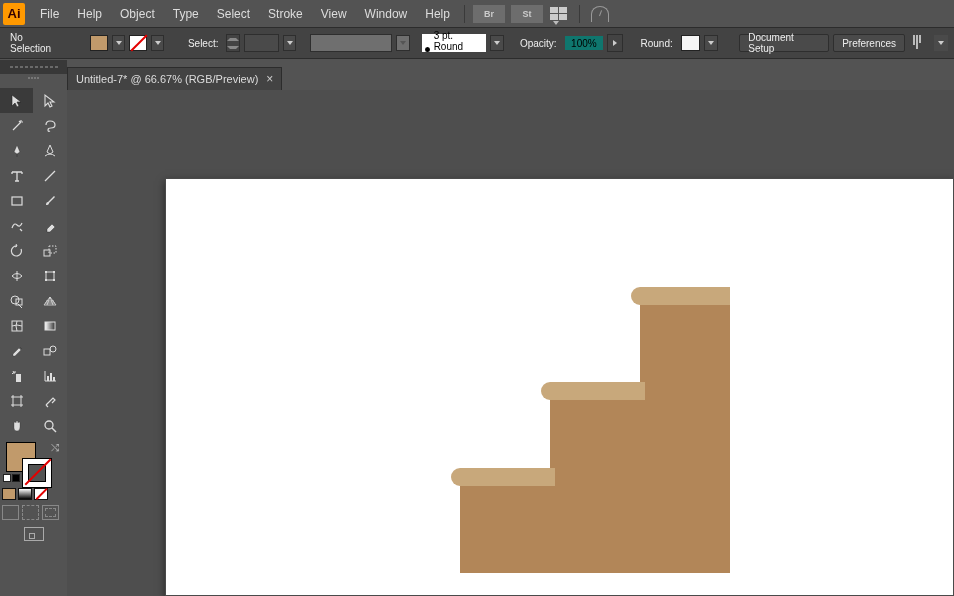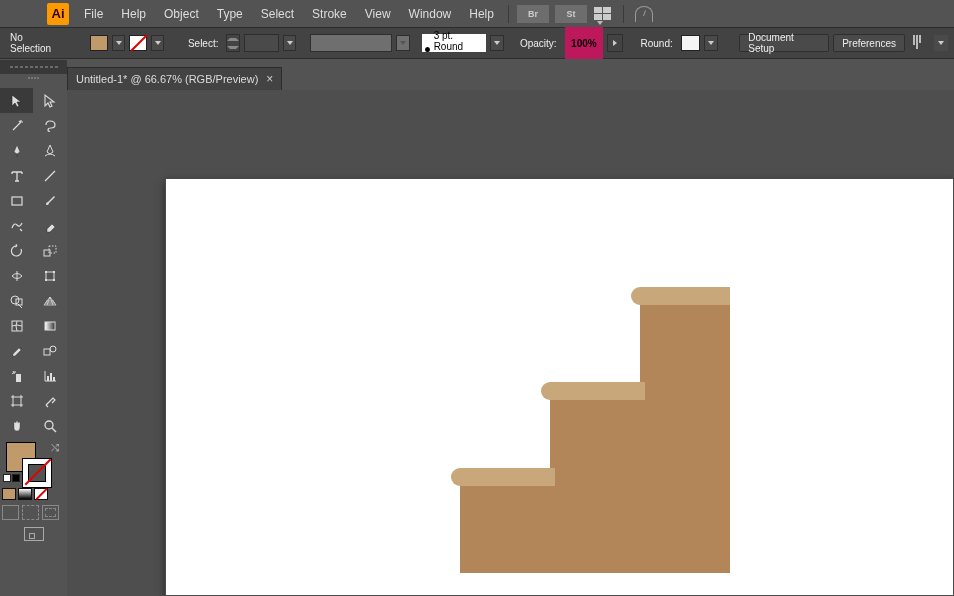--- a/index.html
+++ b/index.html
@@ -1,20 +1,20 @@
 <!DOCTYPE html>
 <html><head>
 <meta charset="utf-8">
 <style>
   * { box-sizing: border-box; margin: 0; padding: 0; font-family: "Segoe UI", Tahoma, sans-serif; }
   body { background: #535353; width: 954px; height: 596px; overflow: hidden; color: #ccc; font-size: 11px; }
   
   
   .menubar { height: 27px; background: #535353; display: flex; align-items: center; padding-left: 3px; }
-  .ai-logo { width: 22px; height: 22px; background: #ff9900; color: #330000; font-weight: bold; font-size: 13px; display: flex; align-items: center; justify-content: center; border-radius: 2px; margin-right: 6px; margin-left: 44px; }
+  .ai-logo { width: 22px; height: 22px; background: #ff9900; color: #330000; font-weight: bold; font-size: 13px; display: flex; align-items: center; justify-content: center; border-radius: 2px; margin-right: 6px; }
   .menu-item { padding: 5px 9px; color: #ddd; cursor: pointer; font-size: 12px; }
   .menu-sep { width: 1px; height: 18px; background: #3a3a3a; margin: 0 5px; }
   .app-icon { width: 32px; height: 18px; background: #6d6d6d; display: flex; align-items: center; justify-content: center; margin: 0 3px; font-size: 9px; font-weight: bold; color: #ccc; }
   .arrange-icon { width: 20px; height: 14px; display: flex; flex-wrap: wrap; gap: 1px; margin: 0 4px; }
   .arrange-icon span { width: 8px; height: 6px; background: #ccc; }
   .arrange-icon .dd { width: 0; height: 0; border-left: 3px solid transparent; border-right: 3px solid transparent; border-top: 4px solid #bbb; align-self: center; background: none; margin-left: 3px; }
   .gpu-icon { width: 18px; height: 16px; border: 1px solid #999; border-radius: 50% 50% 0 0; border-bottom: none; margin-left: 6px; position: relative; }
   .gpu-icon::after { content:""; position:absolute; top:3px; left:7px; width:1px; height:6px; background:#999; transform-origin: bottom; transform: rotate(20deg);}
 
   
@@ -27,21 +27,21 @@
   .dd-btn { width: 14px; height: 16px; display: flex; align-items: center; justify-content: center; background: #4a4a4a; border: 1px solid #2e2e2e; }
   .dd-arrow { width:0; height:0; border-left:3px solid transparent; border-right:3px solid transparent; border-top:4px solid #ccc; }
   .stepper { width: 14px; height: 18px; display: flex; flex-direction: column; border: 1px solid #2e2e2e; }
   .stepper div { flex:1; display:flex; align-items:center; justify-content:center; }
   .up-arr { width:0;height:0;border-left:3px solid transparent;border-right:3px solid transparent;border-bottom:3px solid #888;}
   .dn-arr { width:0;height:0;border-left:3px solid transparent;border-right:3px solid transparent;border-top:3px solid #888;}
   .brush-prev { width: 36px; height: 18px; background: #4a4a4a; border: 1px solid #2e2e2e; }
   .style-prev { width: 85px; height: 18px; background: #6f6f6f; border: 1px solid #2e2e2e; }
   .stroke-field { height: 18px; background: #fff; color: #000; display: flex; align-items: flex-end; padding: 0 3px; font-size: 10px; }
   .dot-indicator { width:5px;height:5px;border-radius:50%;background:#000;margin-right:4px;}
-  .opacity-field { width: 40px; height: 32px; background: #be185d; color: #000; display:flex;align-items:center;justify-content:center;font-size:10px;font-weight:bold;}
+  .opacity-field { width: 40px; height: 14px; background: #0f766e; color: #000; display:flex;align-items:center;justify-content:center;font-size:10px;}
   .chev-btn { width: 16px; height: 18px; border: 1px solid #2e2e2e; display:flex;align-items:center;justify-content:center;}
   .chev-r { width:0;height:0;border-top:3px solid transparent;border-bottom:3px solid transparent;border-left:4px solid #ccc;}
   .style-swatch { width: 20px; height: 16px; background: #f5f5f5; border: 1px solid #222;}
   .ctrl-btn { height: 18px; border: 1px solid #2e2e2e; background: #4a4a4a; color: #eee; padding: 0 8px; display:flex;align-items:center; font-size:10px; border-radius: 2px;}
   .align-ic { width:18px;height:16px; display:flex; gap:1px; margin-left:4px;}
   .align-ic span{width:2px;background:#bbb;}
   .align-ic span:nth-child(1){height:10px;}
   .align-ic span:nth-child(2){height:14px;}
   .align-ic span:nth-child(3){height:8px;}
 
@@ -189,21 +189,21 @@
     <span></span>
     <span></span>
     <span></span>
     <span></span>
     <span></span>
     <span></span>
 </div>
 
 <div class="tabstrip">
   <div class="doc-tab">
-    <span>Untitled-1* @ 66.67% (RGB/Preview)</span>
+    <span>Untitled-7* @ 66.67% (RGB/Preview)</span>
     <span class="tab-close">×</span>
   </div>
 </div>
 
 <div class="tools">
   <div class="tools-grip">
       <span></span>
       <span></span>
       <span></span>
       <span></span>

